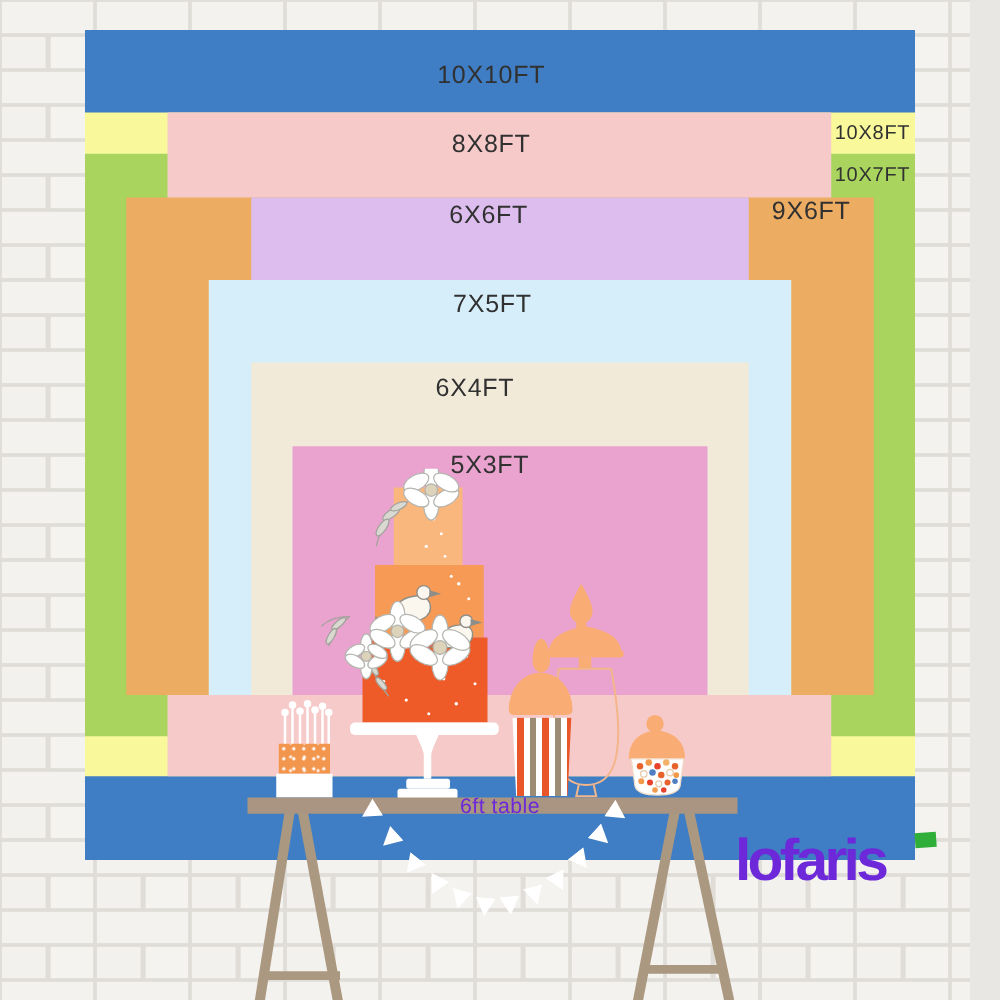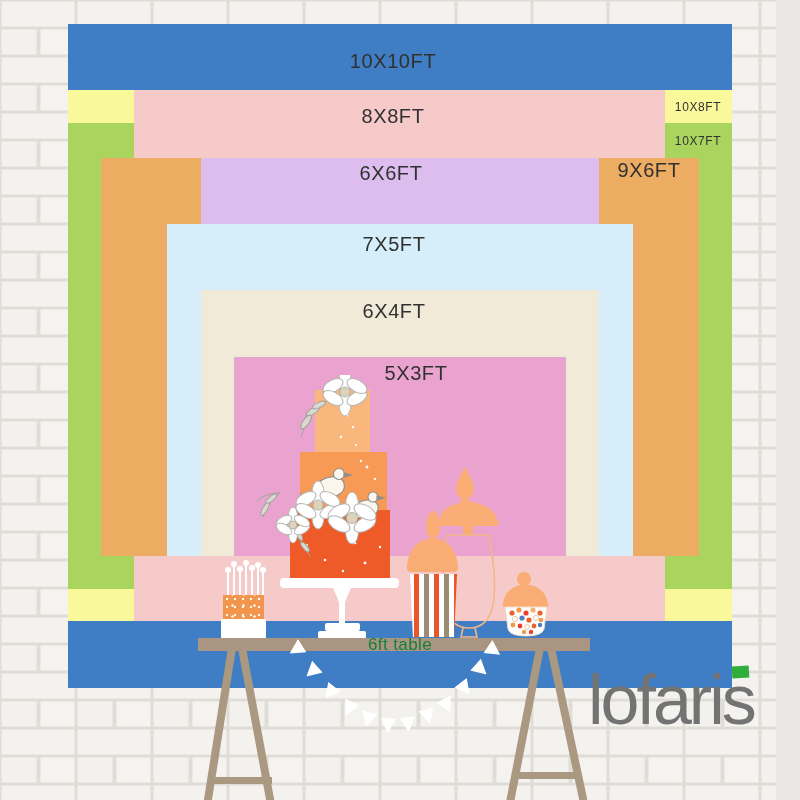--- a/index.html
+++ b/index.html
@@ -5,25 +5,25 @@
   html,body{margin:0;padding:0;background:#e9e7e3;}
   .stage{position:relative;width:776px;height:800px;overflow:hidden;
          font-family:"Liberation Sans", sans-serif; background:#f1efec;}
   .stage *{box-sizing:border-box;}
   .abs{position:absolute;}
   
   .rect{position:absolute;}
   
   .lbl{position:absolute;transform:translate(-50%,-50%);
        font-size:20px;letter-spacing:.6px;color:#313131;white-space:nowrap;}
-  .lbl.sm{font-size:12px;}
+  .lbl.sm{font-size:16px;}
   
   .table-board{position:absolute;left:198px;top:638px;width:392px;height:13px;background:#a99581;}
   .table-label{position:absolute;left:400px;top:645px;transform:translate(-50%,-50%);
-               font-size:17px;color:#15803d;letter-spacing:.4px;}
+               font-size:17px;color:#6d28d9;letter-spacing:.4px;}
   .leg{position:absolute;width:8px;height:156px;background:#ab9880;transform-origin:50% 0;}
   .crossbar{position:absolute;height:7px;background:#ab9880;}
   
   .flag{position:absolute;width:16px;height:15px;background:#fff;
         clip-path:polygon(0 0,100% 0,50% 100%);}
   
   .mini-base{position:absolute;left:221px;top:619px;width:45px;height:19px;background:#fff;}
   .mini-body{position:absolute;left:223px;top:595px;width:41px;height:24px;background:#f2964e;
      background-image:radial-gradient(#ffffff 1px, transparent 1.6px),
                       radial-gradient(rgba(255,255,255,.85) 1px, transparent 1.5px);
@@ -36,22 +36,22 @@
   .pop-dome{position:absolute;left:407px;top:538px;width:51px;height:34px;background:#f9ad74;
             border-radius:26px 26px 4px 4px/30px 30px 4px 4px;}
   .pop-box{position:absolute;left:409px;top:574px;width:49px;height:63px;
            clip-path:polygon(2% 0,98% 0,92% 100%,8% 100%);
            background:repeating-linear-gradient(90deg,#ffffff 0 5px,#e8562a 5px 10px,
                       #ffffff 10px 15px,#9d8c74 15px 20px);}
   
   .jar2-finial{position:absolute;left:517px;top:572px;width:14px;height:14px;border-radius:50%;background:#f9ad74;}
   
   .logo{position:absolute;left:588px;top:660px;width:210px;height:70px;}
-  .logo .word{position:absolute;left:0;top:0;font-size:70px;font-weight:normal;
-              letter-spacing:-3px;color:#737373;}
+  .logo .word{position:absolute;left:0;top:0;font-size:47px;font-weight:bold;
+              letter-spacing:-3px;color:#6d28d9;}
   .logo .accent{position:absolute;left:144px;top:6px;width:17px;height:12px;background:#2fae3a;
                 transform:rotate(-4deg);}
   .logo .dot{position:absolute;left:189px;top:49px;width:8px;height:8px;background:#4760a8;}
 </style>
 </head>
 <body>
 
 <div class="stage">
 
   <svg class="abs" width="800" height="800" style="left:0;top:0">
@@ -245,22 +245,22 @@
     </svg>
   </div>
 
   <span class="lbl" style="left:393px;top:61px">10X10FT</span>
   <span class="lbl sm" style="left:698px;top:107px">10X8FT</span>
   <span class="lbl sm" style="left:698px;top:141px">10X7FT</span>
   <span class="lbl" style="left:393px;top:116px">8X8FT</span>
   <span class="lbl" style="left:649px;top:170px">9X6FT</span>
   <span class="lbl" style="left:391px;top:173px">6X6FT</span>
   <span class="lbl" style="left:394px;top:244px">7X5FT</span>
-  <span class="lbl" style="left:394px;top:311px">6X4FT</span>
-  <span class="lbl" style="left:416px;top:373px">5X3FT</span>
+  <span class="lbl" style="left:380px;top:311px">6X4FT</span>
+  <span class="lbl" style="left:392px;top:373px">5X3FT</span>
 
   <div>
     <div class="leg" style="left:228px;top:648px;transform:rotate(9deg)"></div>
     <div class="leg" style="left:238px;top:648px;transform:rotate(-10.5deg)"></div>
     <div class="crossbar" style="left:212px;top:777px;width:60px"></div>
     <div class="leg" style="left:536px;top:648px;transform:rotate(11deg)"></div>
     <div class="leg" style="left:547px;top:648px;transform:rotate(-12deg)"></div>
     <div class="crossbar" style="left:518px;top:772px;width:58px"></div>
   </div>
 

